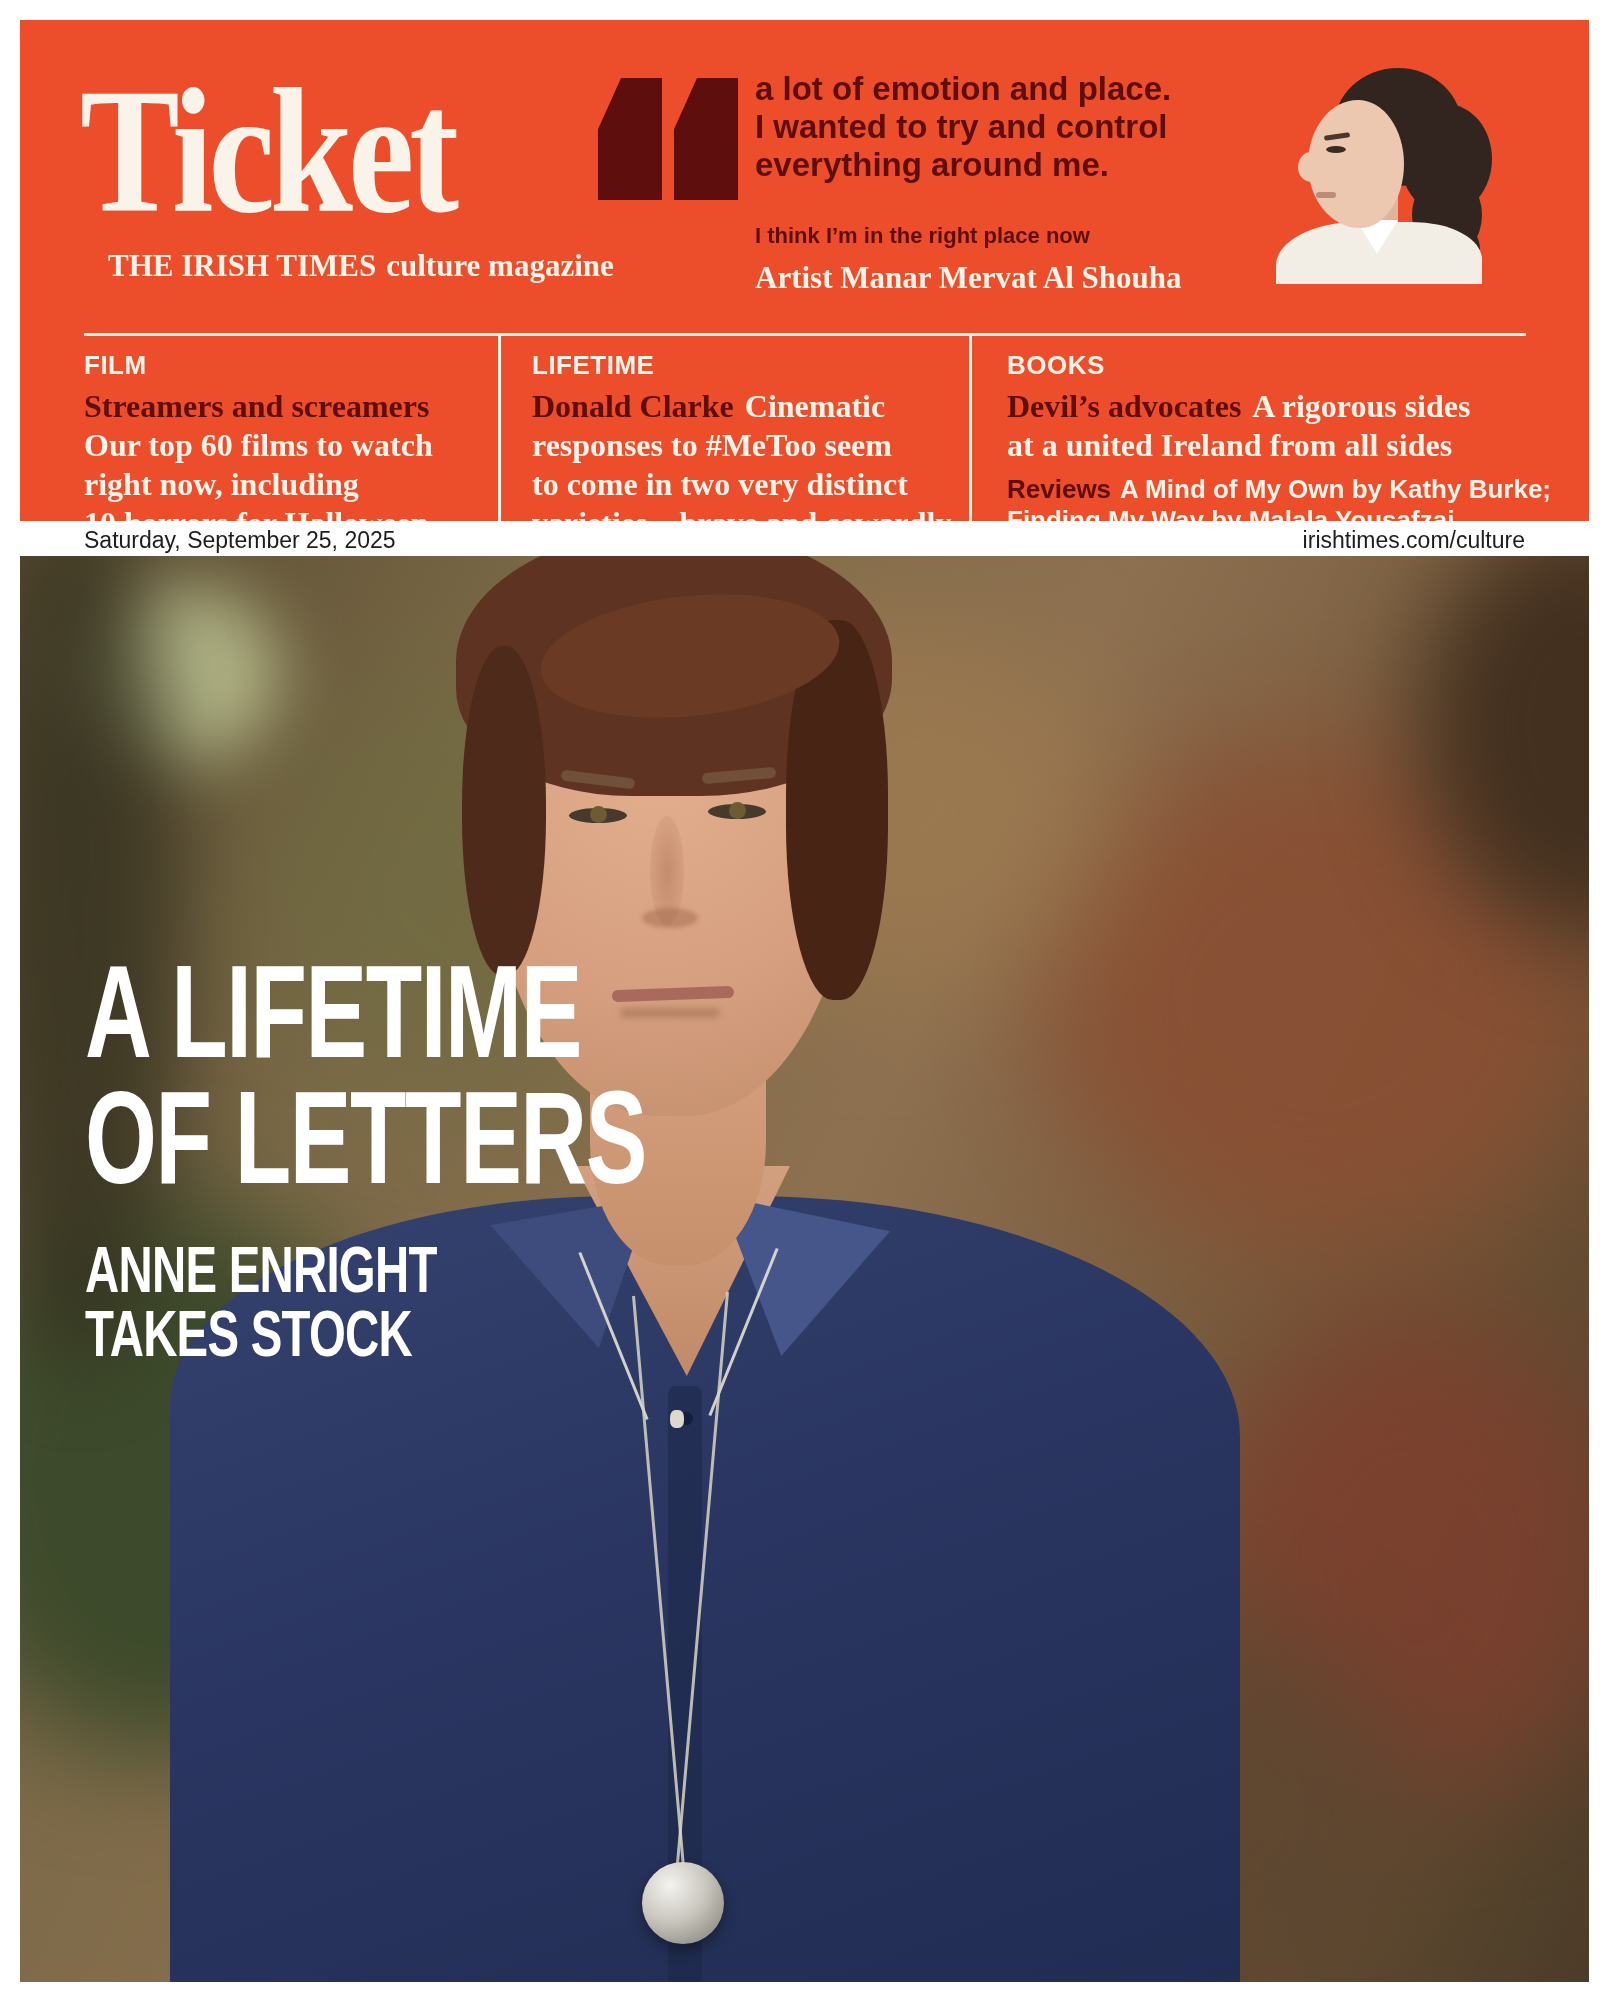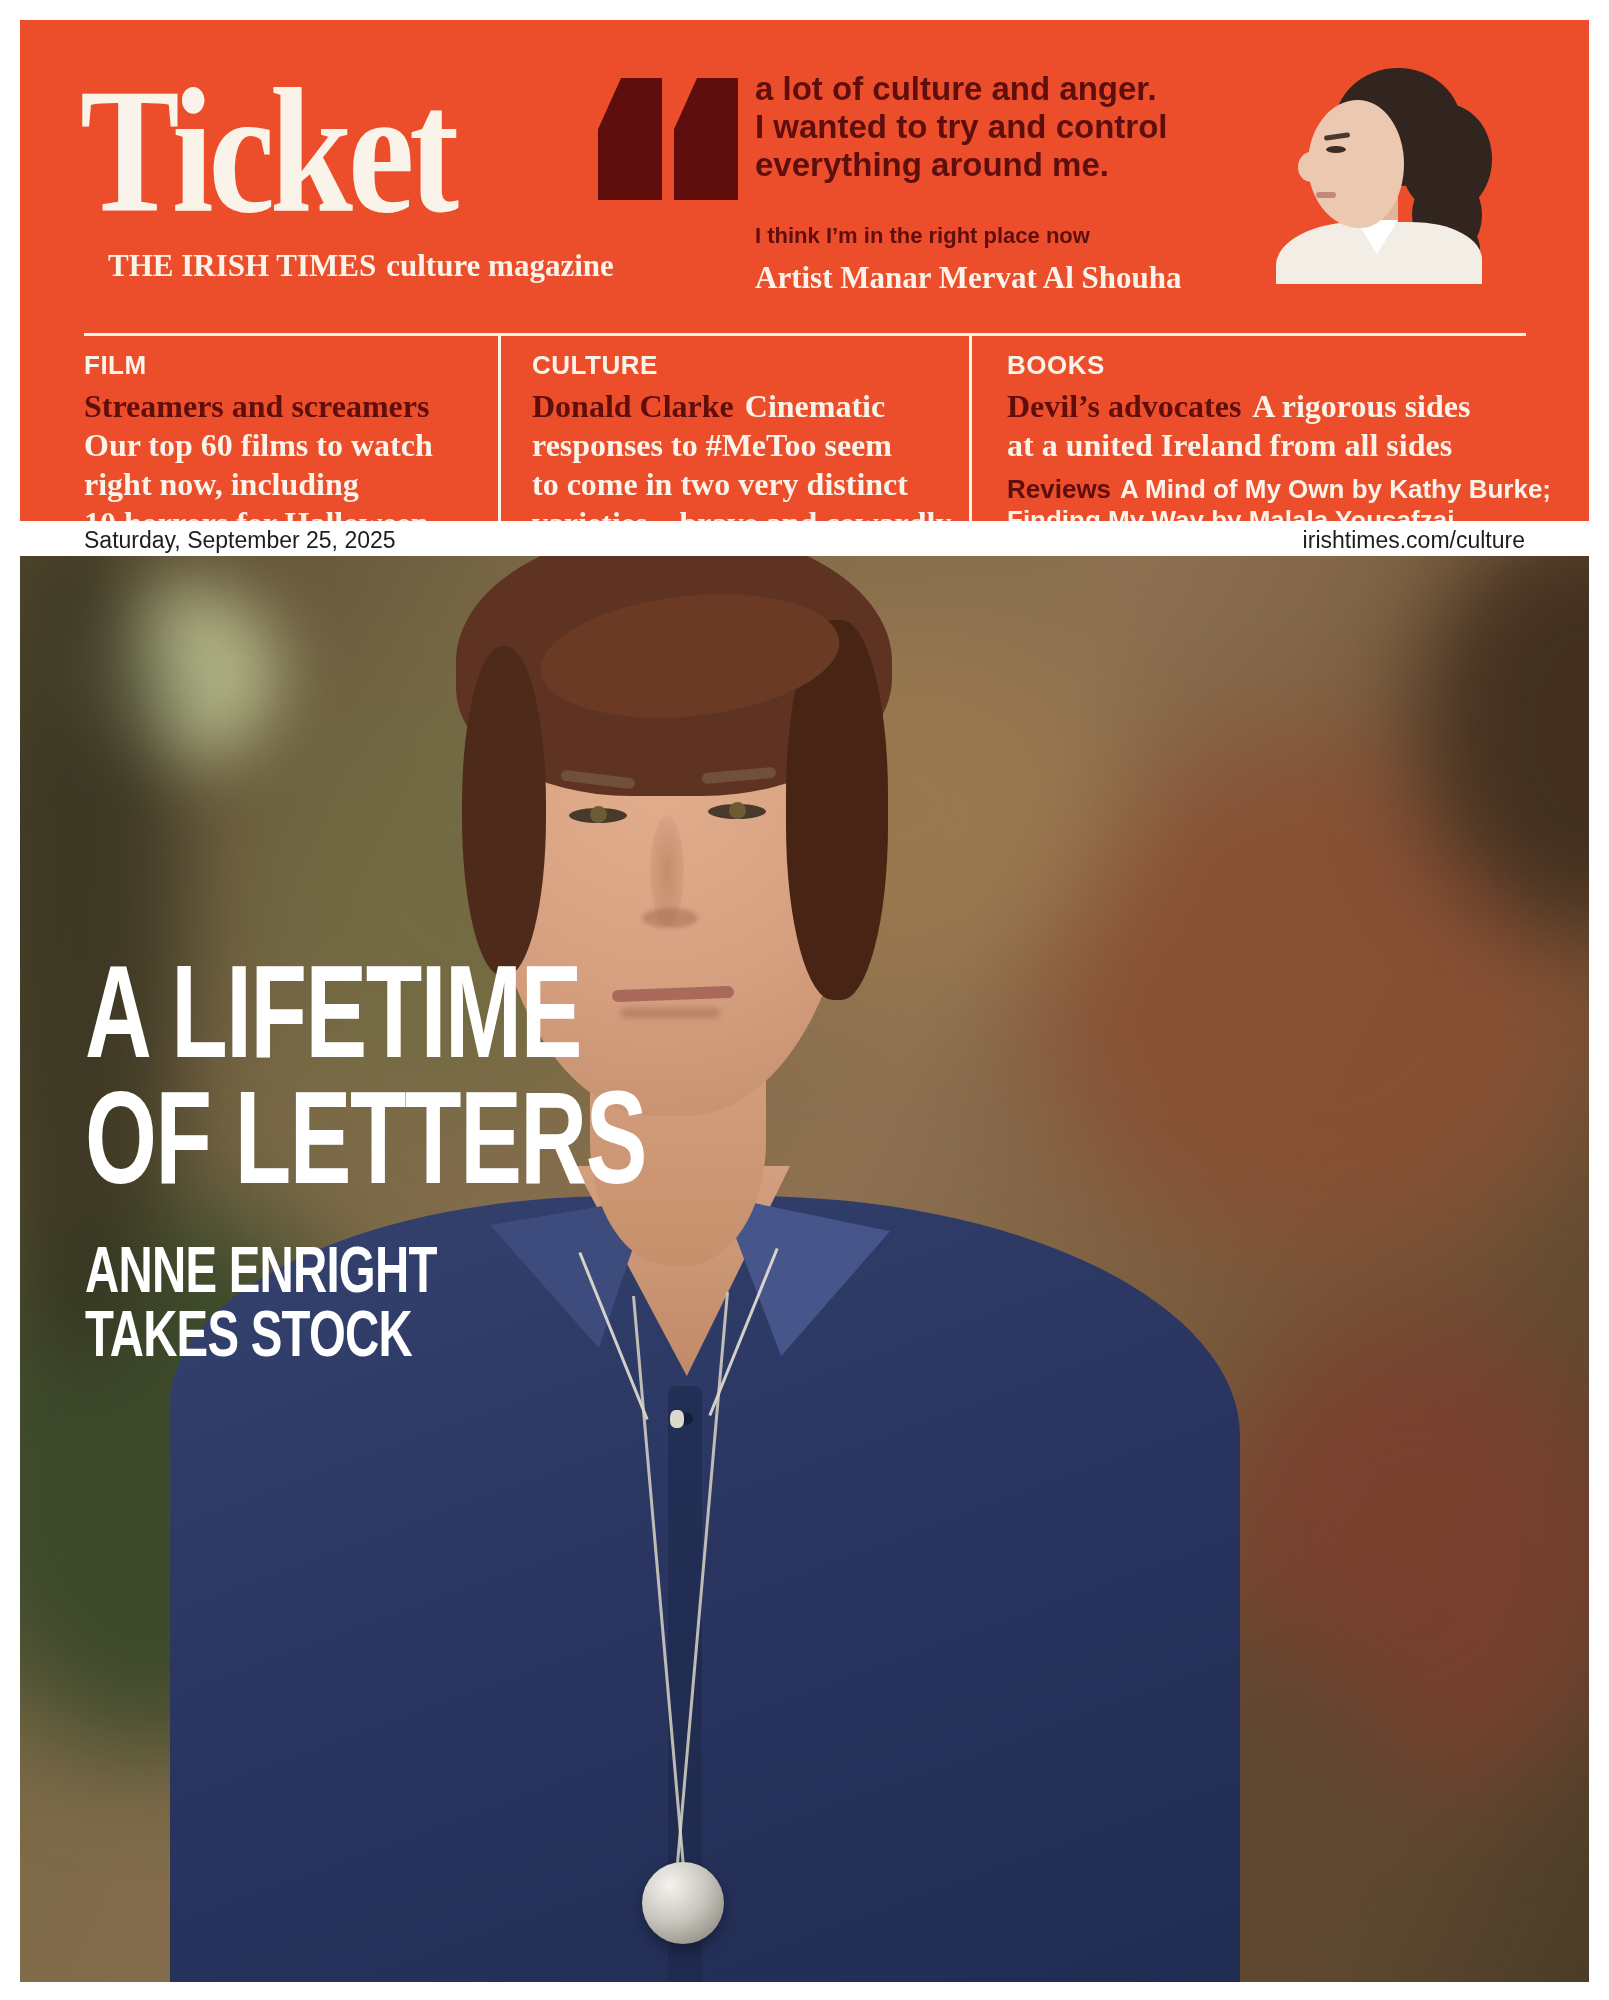--- a/index.html
+++ b/index.html
@@ -146,21 +146,21 @@
 
     <div class="masthead-title">Ticket</div>
     <div class="masthead-tagline">
       <span class="pub">THE IRISH TIMES</span><span class="desc">culture magazine</span>
     </div>
 
     <div class="qmark m1"></div>
     <div class="qmark m2"></div>
 
     <div class="quote-text">
-      <div>a lot of culture and anger.</div>
+      <div>a lot of emotion and place.</div>
       <div>I wanted to try and control</div>
       <div>everything around me.</div>
     </div>
     <div class="quote-closing">I think I’m in the right place now</div>
     <div class="quote-attrib">Artist Manar Mervat Al Shouha</div>
 
     <div class="artist">
       <div class="a-hair a-h1"></div>
       <div class="a-hair a-h2"></div>
       <div class="a-hair a-h3"></div>
@@ -181,21 +181,21 @@
 
     <div class="tease c1">
       <div class="kicker">FILM</div>
       <div class="tline lead">Streamers and screamers</div>
       <div class="tline">Our top 60 films to watch</div>
       <div class="tline">right now, including</div>
       <div class="tline">10 horrors for Halloween</div>
     </div>
 
     <div class="tease c2">
-      <div class="kicker">CULTURE</div>
+      <div class="kicker">LIFETIME</div>
       <div class="tline">
         <span class="lead inline">Donald Clarke</span><span>Cinematic</span>
       </div>
       <div class="tline">responses to #MeToo seem</div>
       <div class="tline">to come in two very distinct</div>
       <div class="tline">varieties – brave and cowardly</div>
     </div>
 
     <div class="tease c3">
       <div class="kicker">BOOKS</div>

